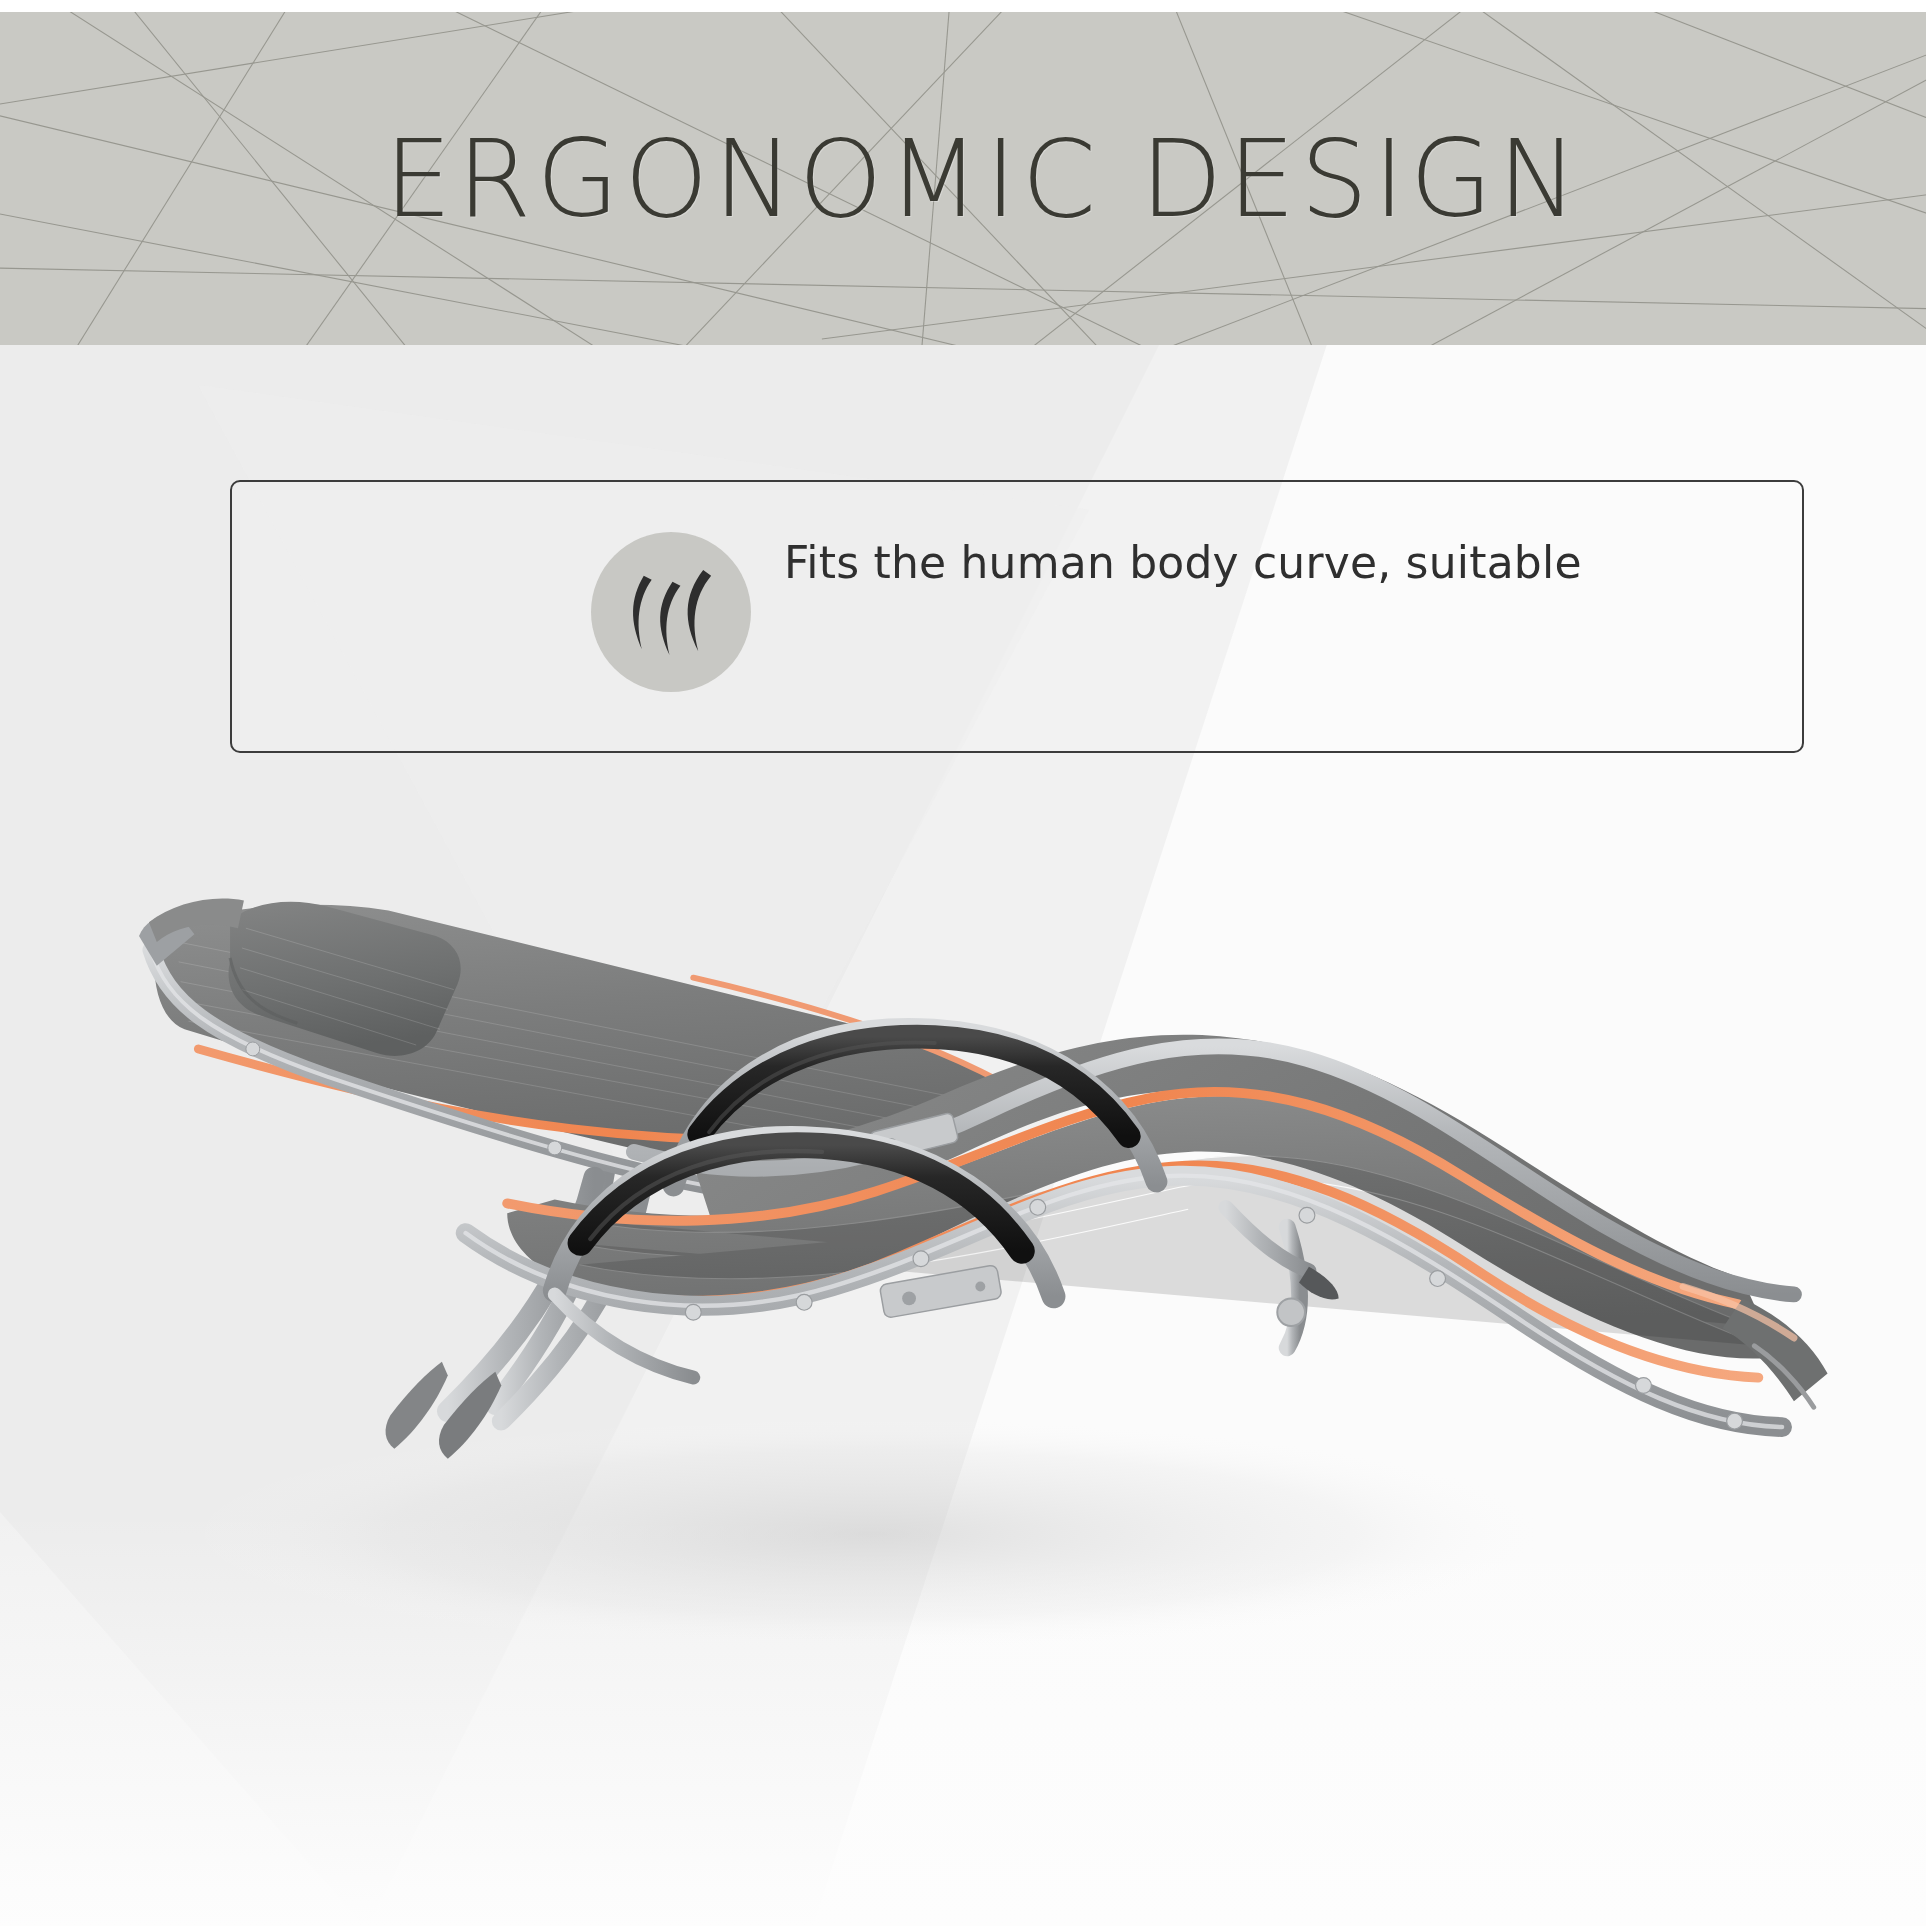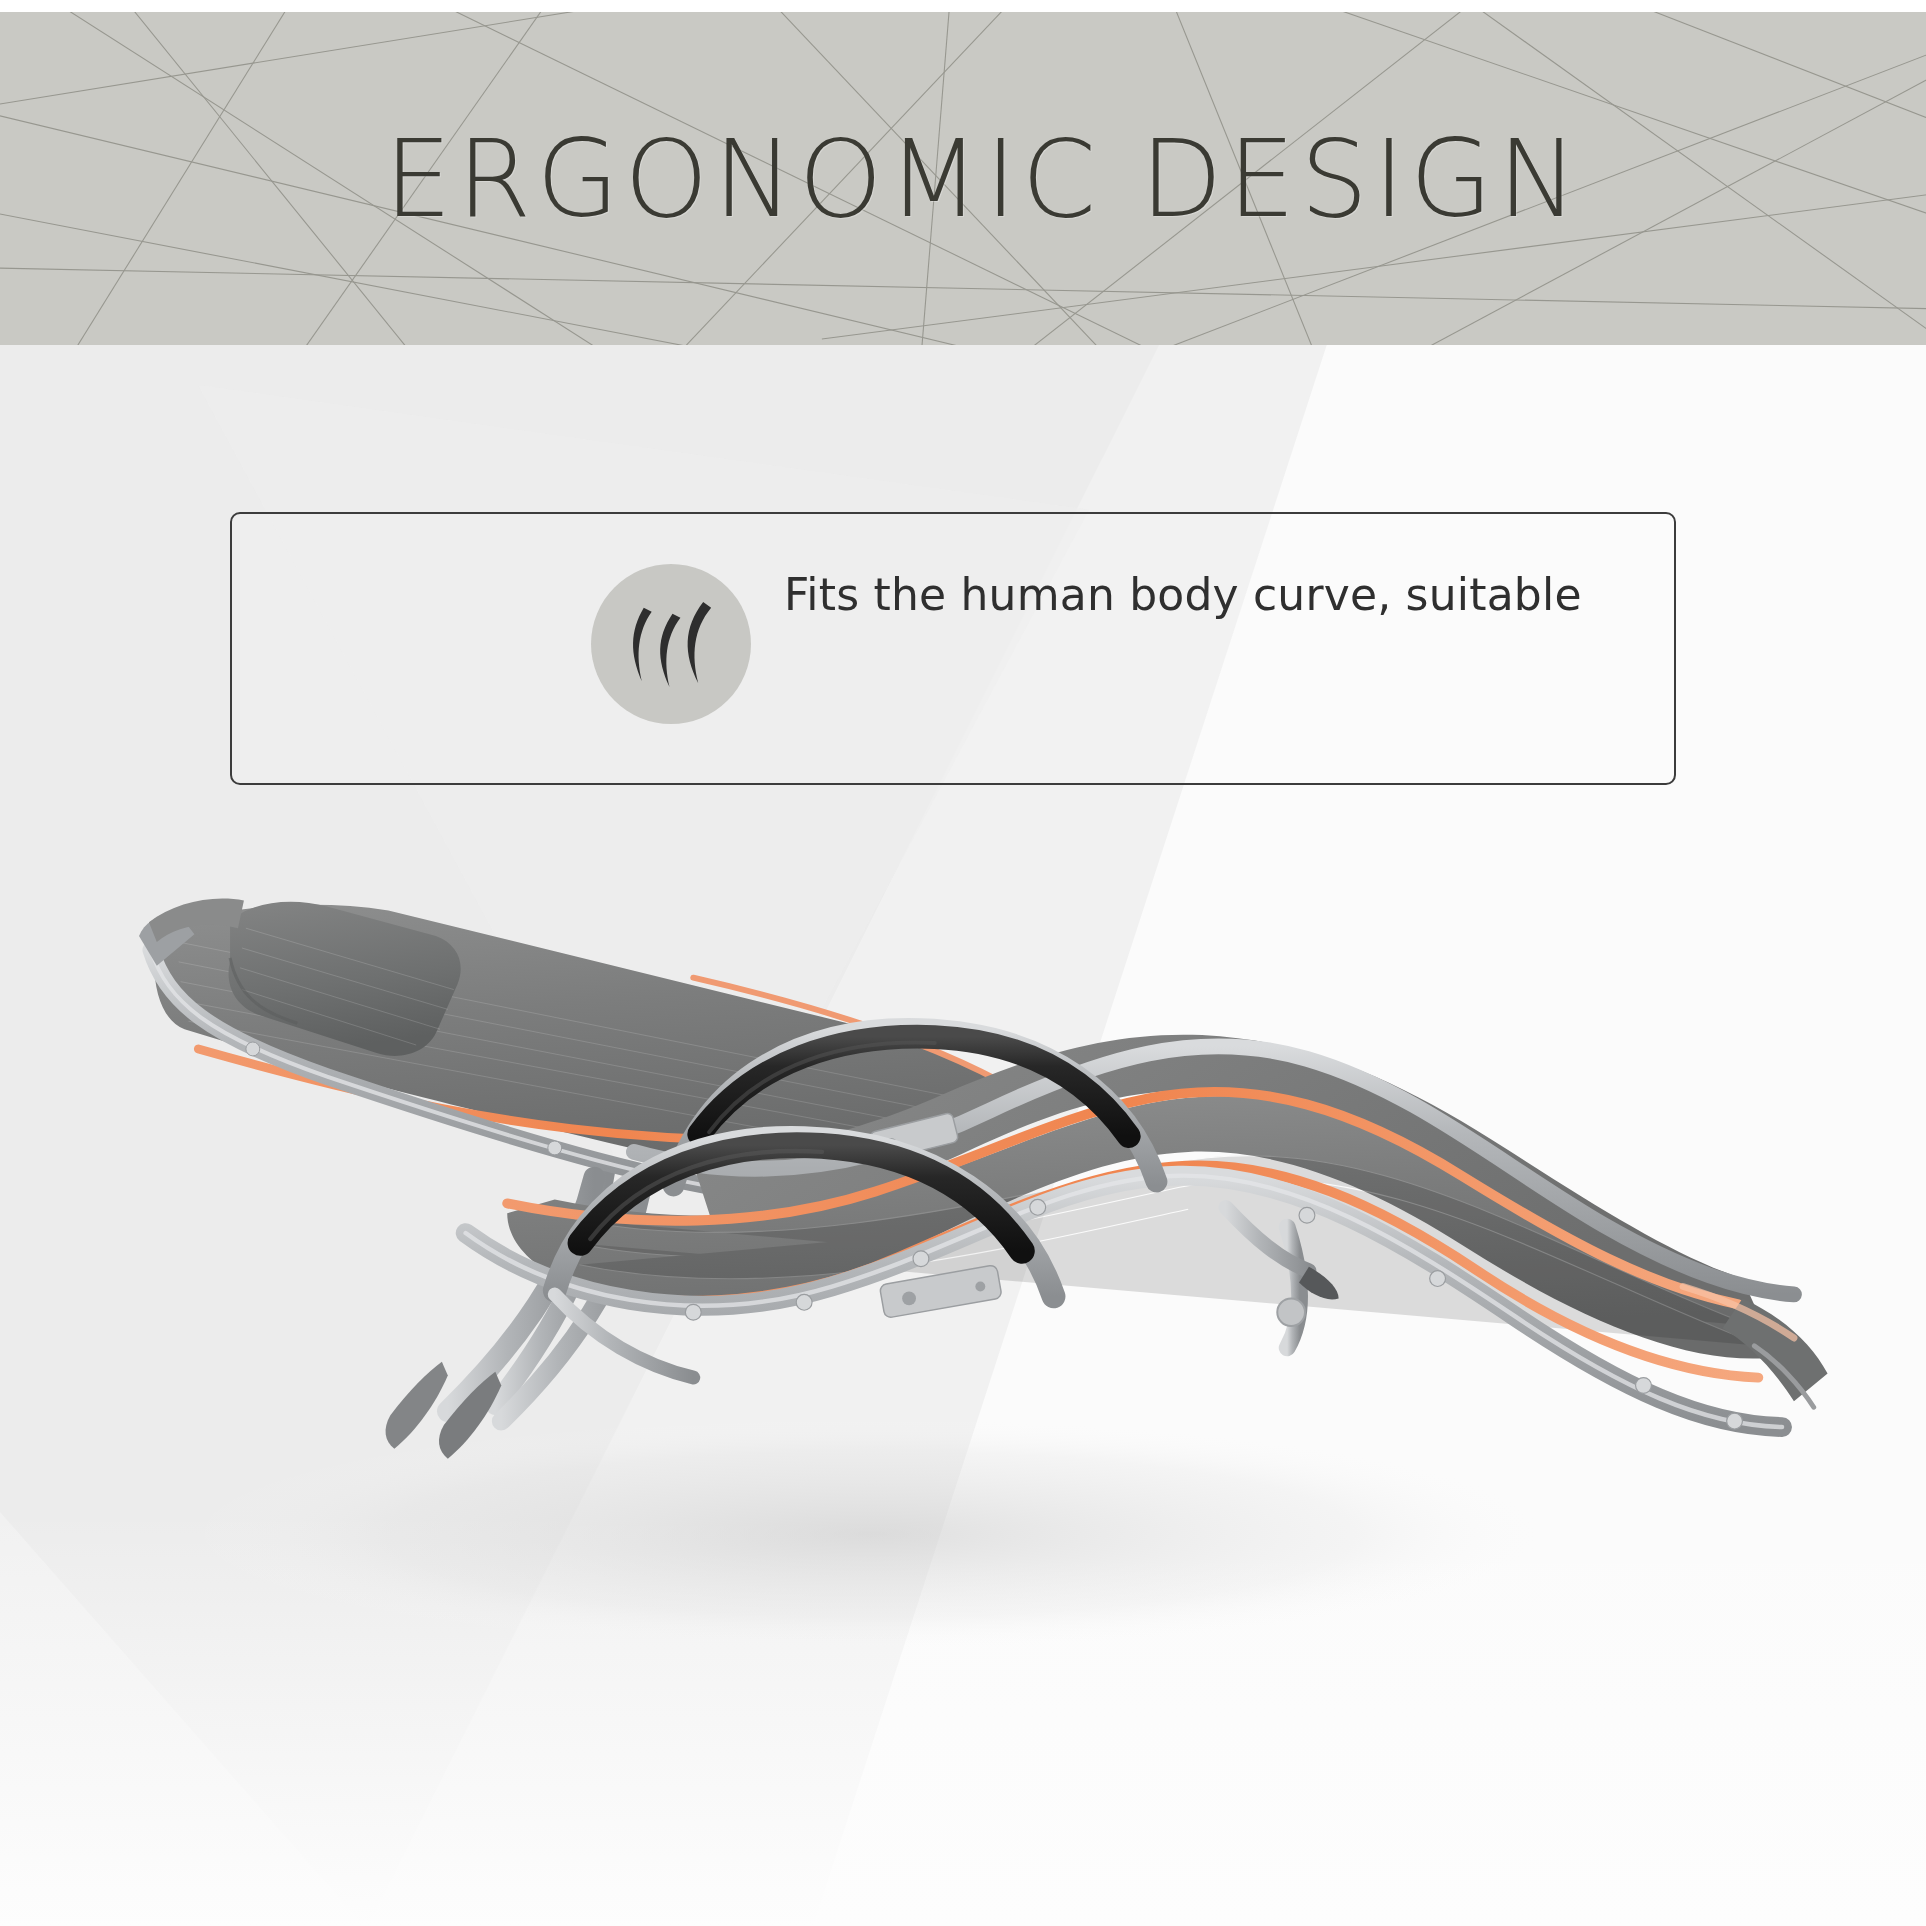--- a/index.html
+++ b/index.html
@@ -104,29 +104,28 @@
     font-family: "DejaVu Sans", "Liberation Sans", sans-serif;
     text-shadow: 1px 1px 0 rgba(255,255,255,.25);
     white-space: nowrap;
   }
 
   
   .feature-card {
     position: absolute;
     left: 230px;
     top: 480px;
-    width: 1446px;
+    width: 1574px;
     height: 273px;
     border: 2px solid #3c3c3c;
     border-radius: 10px;
     box-sizing: border-box;
     background: rgba(255,255,255,0.10);
     display: flex;
     align-items: center;
-    margin-top: 32px;
   }
   .feature-icon-wrap {
     position: absolute;
     left: 359px;
     top: 50px;
     width: 160px;
     height: 160px;
   }
   .feature-icon-circle {
     width: 160px;

